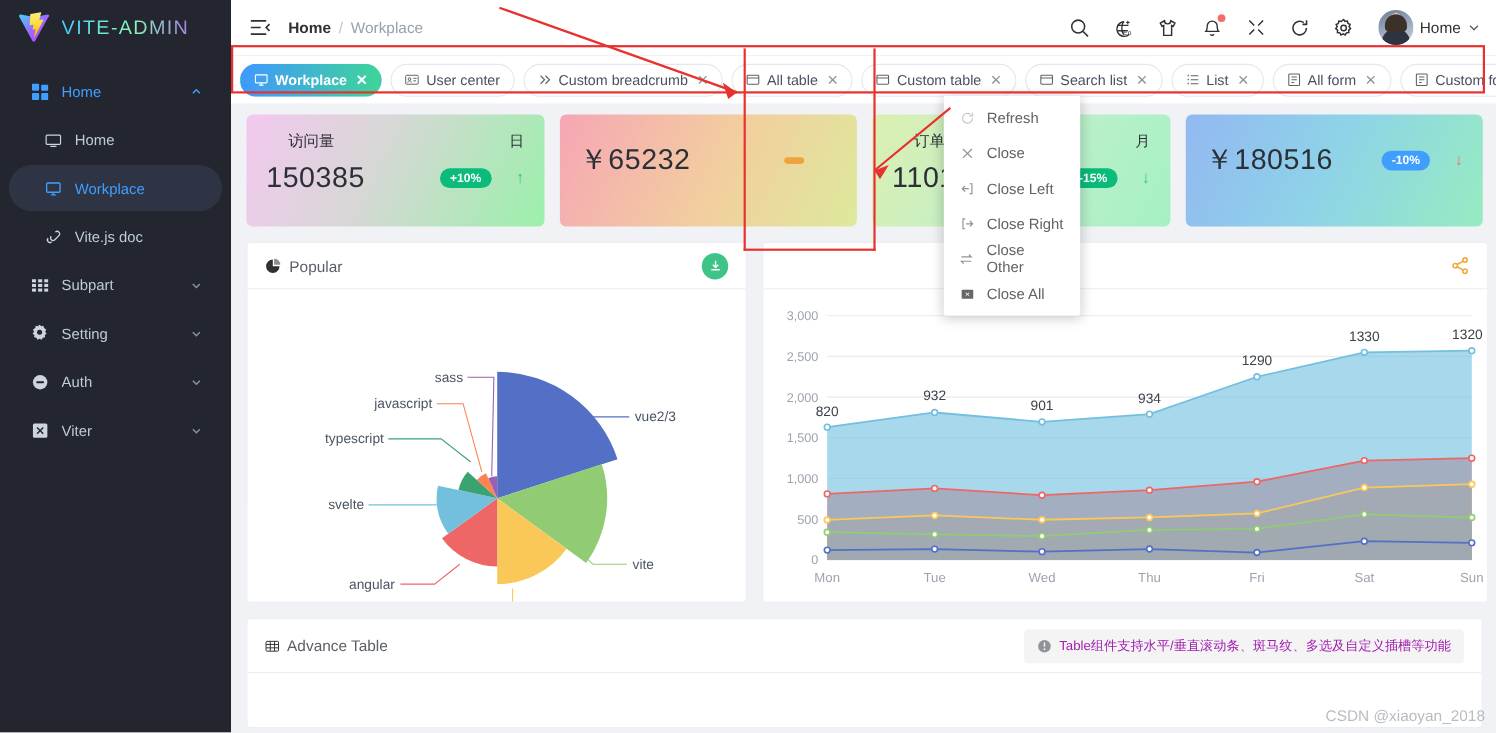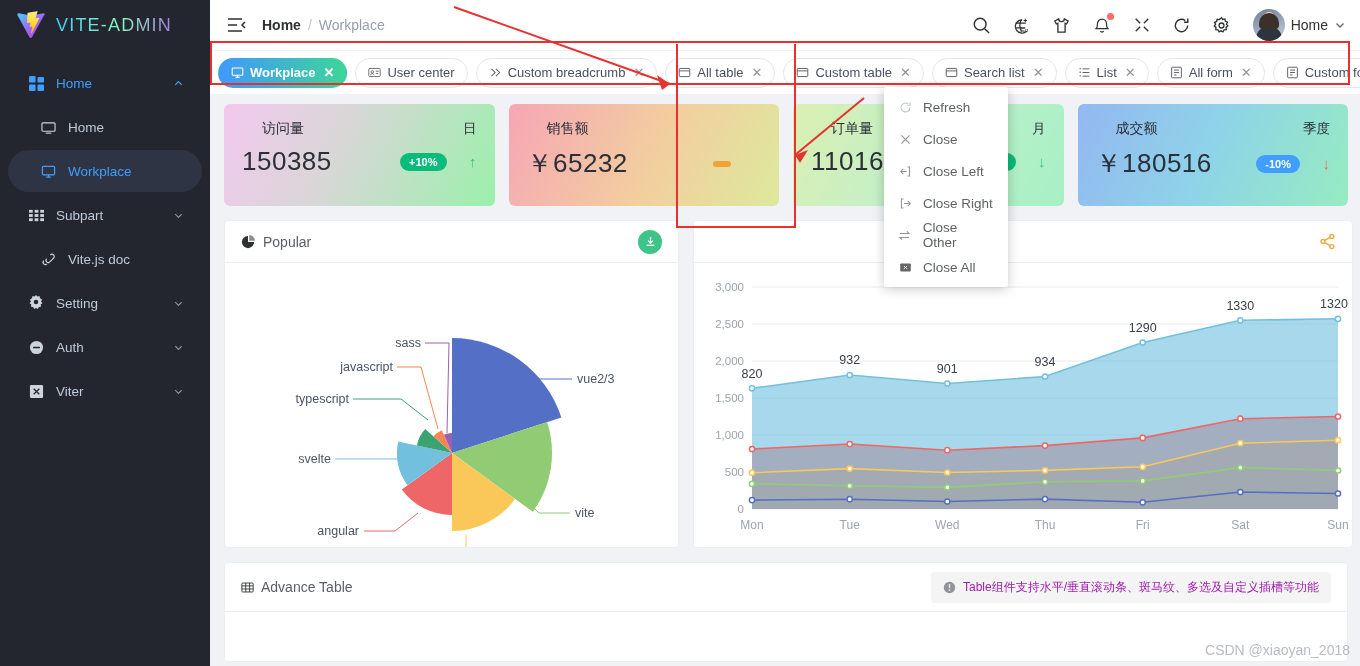--- a/index.html
+++ b/index.html
@@ -90,21 +90,21 @@
   .card.area { flex:1; height: 328px; }
 
   .table-card { background:#fff; border-radius:4px; border:1px solid #ebeef5; margin-top: 14px; height: 100px; }
   .table-hd { height: 48px; display:flex; align-items:center; padding: 0 16px; }
   .table-hd .ht { font-size: 14px; color:#5a5e66; display:flex; align-items:center; gap:7px; }
   .alert { margin-left: auto; background:#f4f4f5; color:#a21caf; border-radius:4px;
            font-size: 12px; padding: 7px 12px; display:flex; align-items:center; gap:7px; }
   .tbl-div { height:1px; background:#ebeef5; margin: 0 0; }
 
   
-  .ctxmenu { position:absolute; left: 674px; top: 87px; width: 124px;
+  .ctxmenu { position:absolute; left: 648px; top: 87px; width: 124px;
              background:#fff; box-shadow: 0 2px 12px rgba(0,0,0,.22); border-radius: 2px;
              padding: 4px 0; z-index: 60; }
   .ctxitem { height: 32px; display:flex; align-items:center; gap: 11px; padding: 0 14px;
              font-size: 13.5px; color:#606266; cursor:pointer; }
   .ctxitem .ci { width: 14px; display:flex; align-items:center; justify-content:center; color:#909399; }
 
   
   .anno { position:absolute; pointer-events:none; z-index: 90; }
   .annobox { position:absolute; border: 2px solid #e8312f; z-index: 85; pointer-events:none; }
   .wm { position:absolute; right: 10px; bottom: 8px; color:#b9bcc2; font-size: 14px; z-index:95; }
@@ -172,20 +172,30 @@
         <span class="ic">
           <svg width="15" height="15" viewBox="0 0 16 16" fill="none" stroke="#409eff" stroke-width="1.3">
               <rect x="1.5" y="2.5" width="13" height="9" rx="1"></rect>
               <path d="M8 11.5v2.5M5.5 14h5"></path>
             </svg>
         </span>
         <span class="lbl">Workplace</span>
       </div>
 
 
+      <div class="mi sub">
+        <span class="ic">
+          <svg width="15" height="15" viewBox="0 0 16 16" fill="none" stroke="#cdd4dd" stroke-width="1.3">
+              <path d="M10 3.2a2.4 2.4 0 1 1 3.4 3.4l-4 4A2.4 2.4 0 0 1 6 7.2"></path>
+              <path d="M6.4 12.6a2.4 2.4 0 1 1-3.4-3.4"></path>
+            </svg>
+        </span>
+        <span class="lbl">Vite.js doc</span>
+      </div>
+
       <div class="mi">
         <span class="ic">
           <svg width="15" height="15" viewBox="0 0 16 16" fill="#cdd4dd">
               <rect x="0" y="2" width="4" height="3"></rect>
               <rect x="6" y="2" width="4" height="3"></rect>
               <rect x="12" y="2" width="4" height="3"></rect>
               <rect x="0" y="6.5" width="4" height="3"></rect>
               <rect x="6" y="6.5" width="4" height="3"></rect>
               <rect x="12" y="6.5" width="4" height="3"></rect>
               <rect x="0" y="11" width="4" height="3"></rect>
@@ -194,30 +204,20 @@
             </svg>
         </span>
         <span class="lbl">Subpart</span>
         <span class="arrow">
           <svg width="11" height="11" viewBox="0 0 12 12" fill="none" stroke="#8a93a0" stroke-width="1.4">
               <path d="M2.5 4.5 6 8l3.5-3.5"></path>
             </svg>
         </span>
       </div>
 
-      <div class="mi sub">
-        <span class="ic">
-          <svg width="15" height="15" viewBox="0 0 16 16" fill="none" stroke="#cdd4dd" stroke-width="1.3">
-              <path d="M10 3.2a2.4 2.4 0 1 1 3.4 3.4l-4 4A2.4 2.4 0 0 1 6 7.2"></path>
-              <path d="M6.4 12.6a2.4 2.4 0 1 1-3.4-3.4"></path>
-            </svg>
-        </span>
-        <span class="lbl">Vite.js doc</span>
-      </div>
-
       <div class="mi">
         <span class="ic">
           <svg width="16" height="16" viewBox="0 0 16 16" fill="#cdd4dd">
               <path d="M8 0l1.4 1.6 2.1-.5.5 2.1L14 4.6 13.1 6.6 14.4 8.3 12.7 9.6l.3 2.1-2.1.3-1 1.9L8 12.9l-1.9 1-1-1.9-2.1-.3.3-2.1L1.6 8.3 2.9 6.6 2 4.6l2-1.4.5-2.1 2.1.5z"></path>
               <circle cx="8" cy="7" r="2.3" fill="#23262e"></circle>
             </svg>
         </span>
         <span class="lbl">Setting</span>
         <span class="arrow">
           <svg width="11" height="11" viewBox="0 0 12 12" fill="none" stroke="#8a93a0" stroke-width="1.4">
@@ -440,48 +440,40 @@
             <span class="unit">日</span>
           </div>
           <div class="vrow">
             <span class="val">150385</span>
             <span class="badge" style="background:#0abb7a">+10%</span>
             <span class="trend" style="color:#3ec487">↑</span>
           </div>
         </div>
 
         <div class="stat" style="background:linear-gradient(115deg,#f6a6b5 0%,#f2cf9e 55%,#dde99c 100%)">
-          <div class="srow">
-            <span class="title">销售额</span>
-            <span class="unit"></span>
-          </div>
           <div class="vrow">
             <span class="val">￥65232</span>
             <span class="badge" style="background:#f0a33c"></span>
             <span class="trend" style="color:#e6a23c"></span>
           </div>
         </div>
 
         <div class="stat" style="background:linear-gradient(115deg,#dcefb1 0%,#bff0cb 50%,#a6f0c5 100%)">
           <div class="srow">
             <span class="title">订单量</span>
             <span class="unit">月</span>
           </div>
           <div class="vrow">
             <span class="val">110163</span>
             <span class="badge" style="background:#0abb7a">-15%</span>
             <span class="trend" style="color:#3ec487">↓</span>
           </div>
         </div>
 
         <div class="stat" style="background:linear-gradient(115deg,#93b8f1 0%,#8ed3e8 48%,#96ecc1 100%)">
-          <div class="srow">
-            <span class="title">成交额</span>
-            <span class="unit">季度</span>
-          </div>
           <div class="vrow">
             <span class="val">￥180516</span>
             <span class="badge" style="background:#409eff">-10%</span>
             <span class="trend" style="color:#f56c6c">↓</span>
           </div>
         </div>
       </div>
 
       <div class="charts">
 

